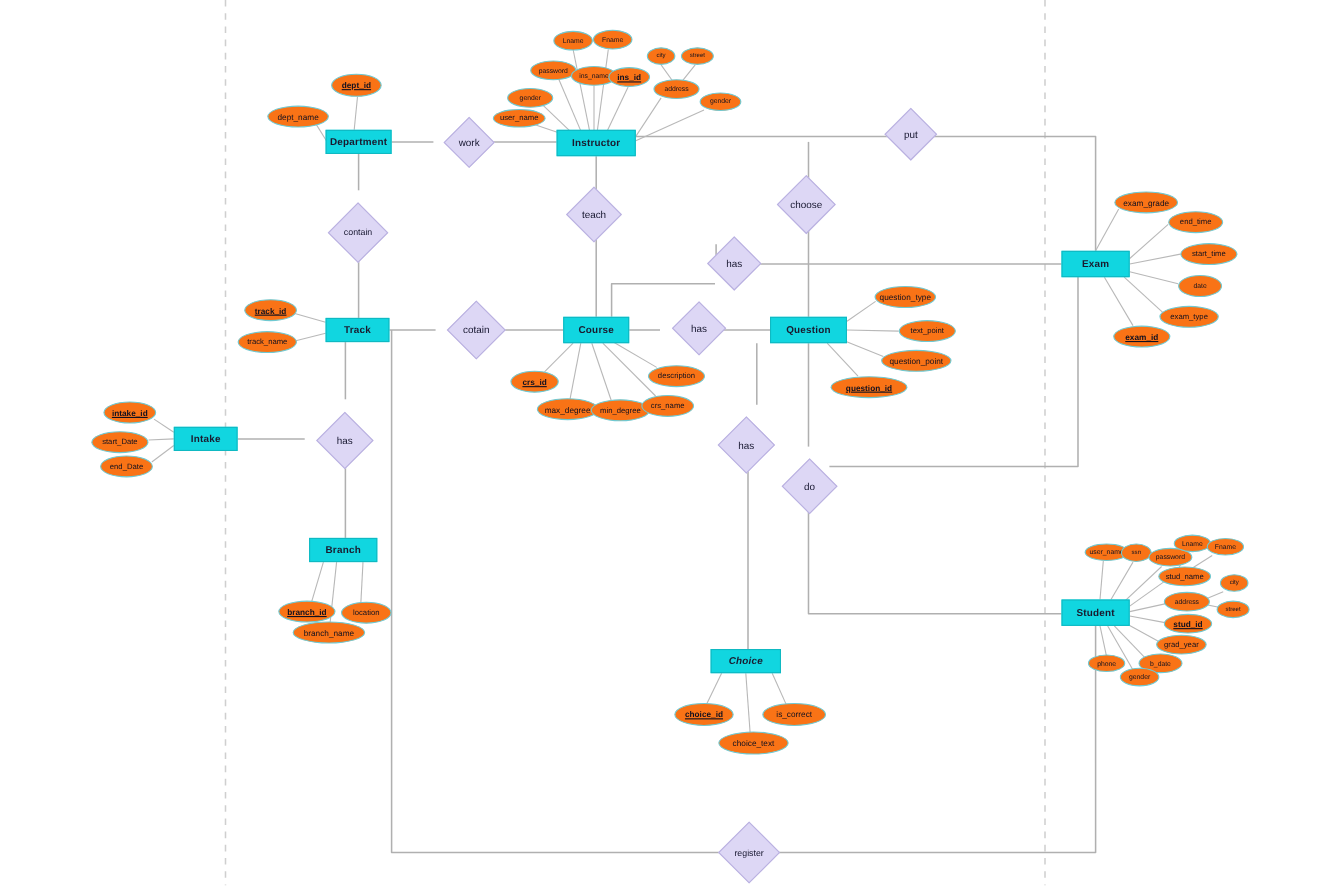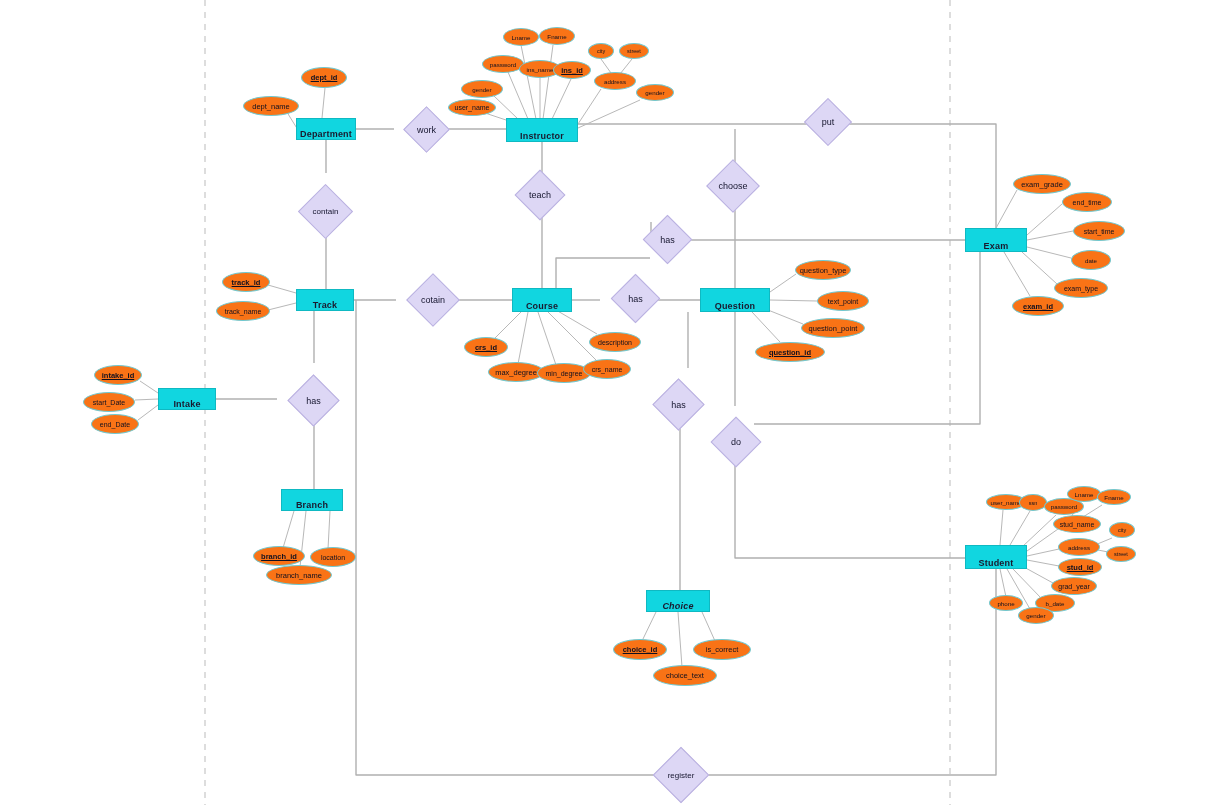--- a/index.html
+++ b/index.html
@@ -10,21 +10,21 @@
   }
   #canvas{position:absolute;left:0;top:0;width:1212px;height:805px;}
   svg#wires{position:absolute;left:0;top:0;width:1212px;height:805px;}
 
   .entity{
     position:absolute;
     background:#11d6e0;
     border:1px solid #0fb9c2;
     color:#1a1a2e;
     font-weight:bold;
-    display:flex;align-items:flex-end;justify-content:center;
+    display:flex;align-items:center;justify-content:center;
     text-align:center;
     letter-spacing:.2px;
     box-sizing:border-box;
   }
   .attr{
     position:absolute;
     background:#f97316;
     border:1px solid #6fc9d2;
     border-radius:50%/50%;
     color:#101020;

